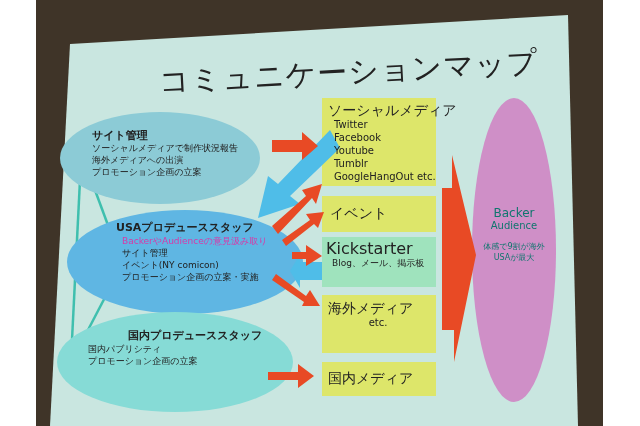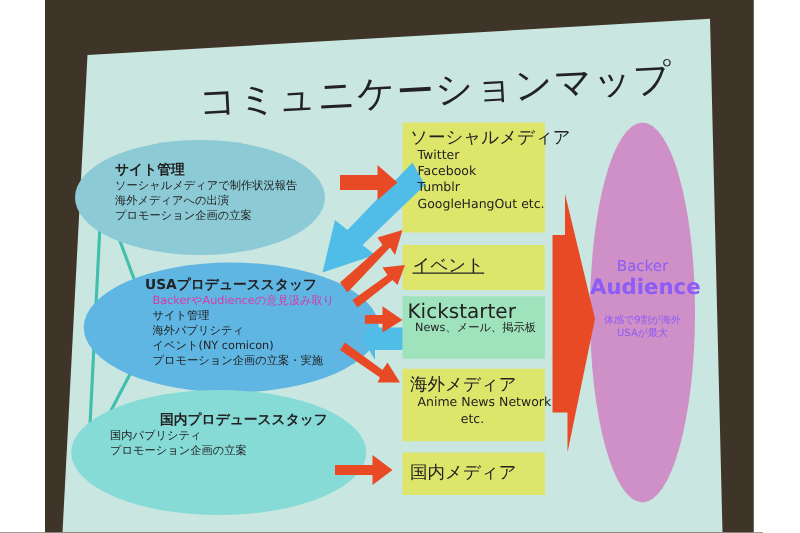--- a/index.html
+++ b/index.html
@@ -6,21 +6,21 @@
     body { width:640px; height:426px; background:#ffffff; position:relative; overflow:hidden;
            font-family:"DejaVu Sans", sans-serif; }
     .photo { position:absolute; left:36px; top:0; width:567px; height:426px; background:#3f3428; overflow:hidden; }
     .slide-bg { position:absolute; left:0; top:0; width:640px; height:426px; }
     .abs { position:absolute; }
     .title { font-size:30px; color:#222; letter-spacing:1px; transform:rotate(-3deg); transform-origin:left bottom; white-space:nowrap; }
     .txt { color:#222; white-space:nowrap; line-height:1.15; }
     .bold { font-weight:bold; }
     .box-title { font-size:14px; color:#222; }
     .box-items { font-size:10px; color:#222; line-height:13px; }
-    .ellipse-label { text-align:center; color:#8b5cf6; }
+    .ellipse-label { text-align:center; color:#0f766e; }
   </style>
 </head>
 <body>
 
 <div class="photo"></div>
 
 <svg class="slide-bg" viewBox="0 0 640 426" xmlns="http://www.w3.org/2000/svg">
 
   <polygon points="70,44 568,15 578,426 50,426" fill="#c9e6e0"></polygon>
 
@@ -66,57 +66,56 @@
     <div>海外メディアへの出演</div>
     <div>プロモーション企画の立案</div>
   </div>
 </div>
 
 <div class="abs txt" style="left:116px; top:222px;">
   <div class="bold" style="font-size:11px;">USAプロデューススタッフ</div>
   <div style="font-size:9px; line-height:12px; padding-left:6px;">
     <div style="color:#d63aa8;">BackerやAudienceの意見汲み取り</div>
     <div>サイト管理</div>
-    <div>海外パブリシティ</div>
     <div>イベント(NY comicon)</div>
     <div>プロモーション企画の立案・実施</div>
   </div>
 </div>
 
 <div class="abs txt" style="left:84px; top:330px;">
   <div class="bold" style="font-size:11px;margin-left:44px;">国内プロデューススタッフ</div>
   <div style="font-size:9px; line-height:12px; padding-left:4px;">
     <div>国内パブリシティ</div>
     <div>プロモーション企画の立案</div>
   </div>
 </div>
 
 <div class="abs txt" style="left:328px; top:102px;">
   <div class="box-title">ソーシャルメディア</div>
   <div class="box-items" style="padding-left:6px;">
     <div>Twitter</div>
     <div>Facebook</div>
+    <div>Youtube</div>
     <div>Tumblr</div>
     <div>GoogleHangOut etc.</div>
   </div>
 </div>
 
-<div class="abs txt box-title" style="left:330px; top:205px;text-decoration:underline;">イベント</div>
+<div class="abs txt box-title" style="left:330px; top:205px;">イベント</div>
 
 <div class="abs txt" style="left:326px; top:240px;">
   <div style="font-size:16px;">Kickstarter</div>
-  <div style="font-size:9px; padding-left:6px;">News、メール、掲示板</div>
+  <div style="font-size:9px; padding-left:6px;">Blog、メール、掲示板</div>
 </div>
 
 <div class="abs txt" style="left:328px; top:300px;">
   <div class="box-title">海外メディア</div>
-  <div class="box-items" style="padding-left:6px;">Anime News Network</div>
   <div class="box-items" style="text-align:center; width:100px;">etc.</div>
 </div>
 
 <div class="abs txt box-title" style="left:328px; top:370px;">国内メディア</div>
 
 <div class="abs ellipse-label" style="left:472px; top:206px; width:84px;">
   <div style="font-size:12px;">Backer</div>
-  <div style="font-size:17px;font-weight:bold;">Audience</div>
+  <div style="font-size:10px;">Audience</div>
   <div style="font-size:8px; margin-top:10px;">体感で9割が海外</div>
   <div style="font-size:8px;">USAが最大</div>
 </div>
 
 </body></html>

